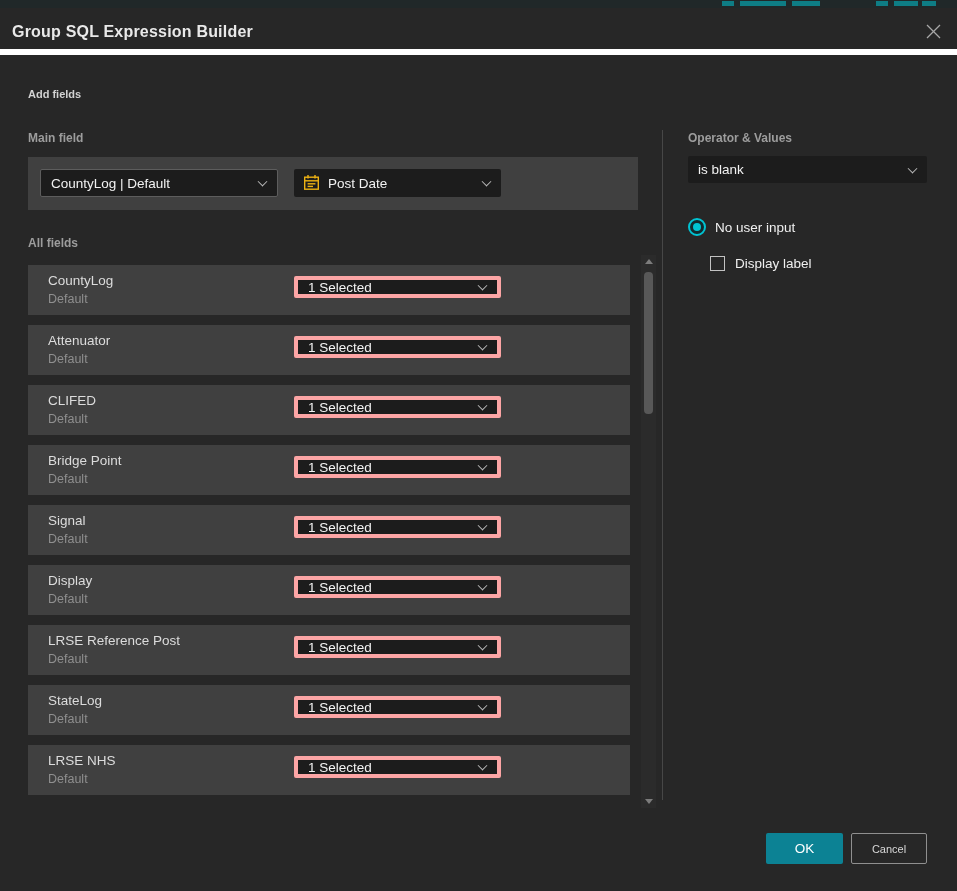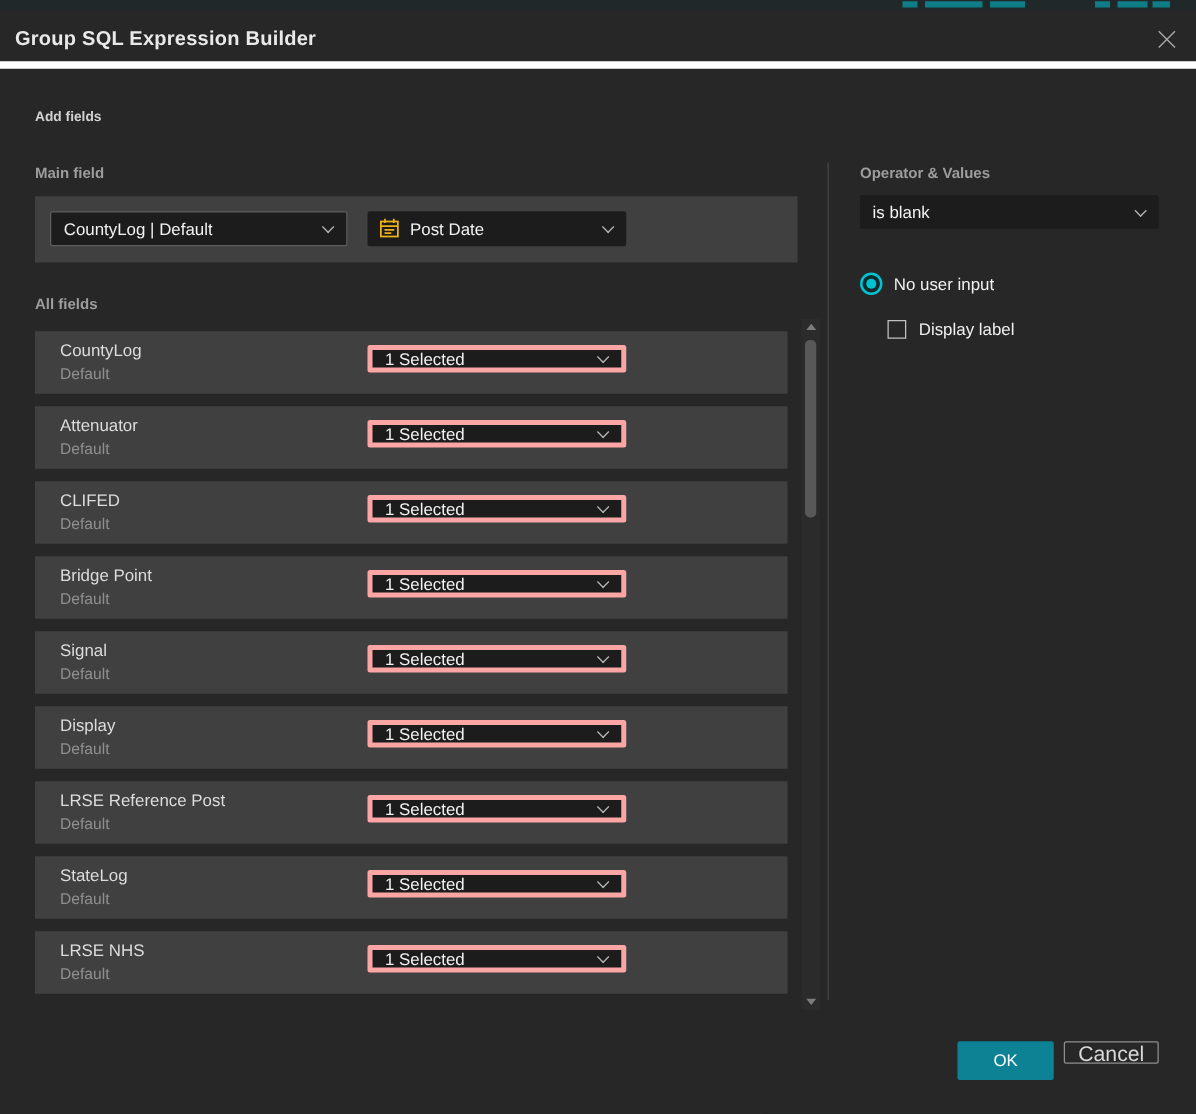--- a/index.html
+++ b/index.html
@@ -92,23 +92,23 @@
   .checkbox{ width:15px; height:15px; border:1.5px solid #c2c2c2; background:transparent; flex:0 0 auto; }
   .checkbox-label{ margin-left:10px; font-size:13.5px; color:#f0f0f0; }
 
   
   .ok-btn{
     position:absolute; left:766px; top:833px; width:77px; height:31px;
     background:var(--ok-button-bg); border:none; border-radius:2px;
     color:#ffffff; font-size:13.5px; font-family:Liberation Sans, sans-serif; cursor:pointer;
   }
   .cancel-btn{
-    position:absolute; left:851px; top:833px; width:76px; height:18px;
+    position:absolute; left:851px; top:833px; width:76px; height:31px;
     background:transparent; border:1px solid #8f8f8f; border-radius:2px;
-    color:#d8d8d8; font-size:17px; font-family:inherit; cursor:pointer;
+    color:#d8d8d8; font-size:11px; font-family:inherit; cursor:pointer;
   }
 </style>
 </head>
 <body>
 
 <div class="screen">
 
   <div class="app-strip">
     <span class="frag" style="left:722px;width:12px"></span>
     <span class="frag" style="left:740px;width:46px"></span>

